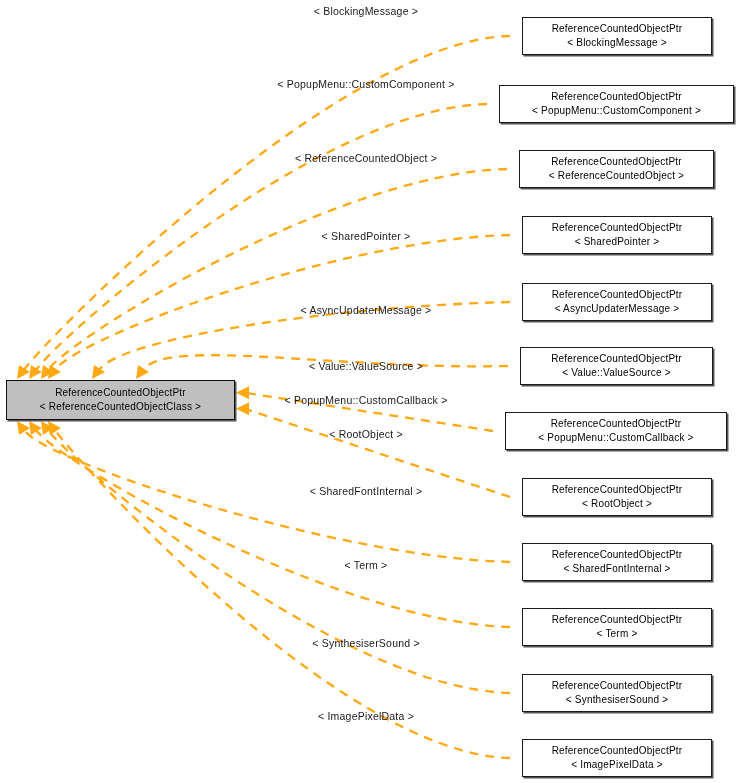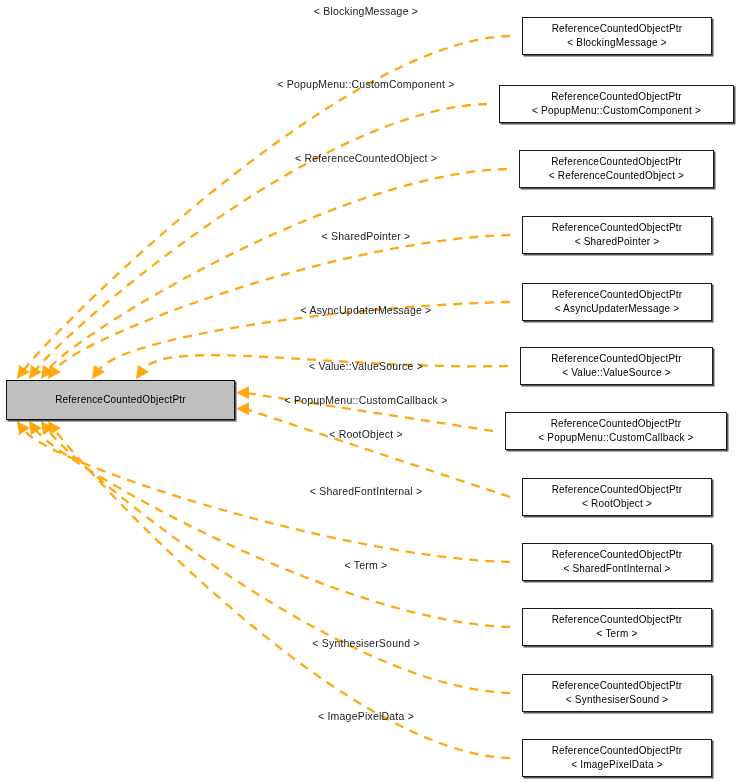--- a/index.html
+++ b/index.html
@@ -93,20 +93,21 @@
         <polygon points="236,408.8 249,402.3 249,415.3" fill="#ffa812"></polygon>
         <polygon points="17,421 19,435 30,428" fill="#ffa812"></polygon>
         <polygon points="29,421 31,435 42,428" fill="#ffa812"></polygon>
         <polygon points="41,421 43,435 54,428" fill="#ffa812"></polygon>
         <polygon points="48,421 50,435 61,428" fill="#ffa812"></polygon>
       </g>
   </svg>
 
   <div class="node central" id="central-node" style="left: 6px; top: 380px; width: 229px; height: 40px; background: rgb(191, 191, 191);">
     <span class="node-line1">ReferenceCountedObjectPtr</span>
+    <span class="node-line2">&lt; ReferenceCountedObjectClass &gt;</span>
   </div>
 
   <div id="nodes-host">
       <div class="node" style="left: 522px; top: 17px; width: 190px; height: 38px;">
         <span class="node-line1">ReferenceCountedObjectPtr</span>
         <span class="node-line2">&lt; BlockingMessage &gt;</span>
       </div>
       <div class="node" style="left: 499px; top: 85px; width: 235px; height: 38px;">
         <span class="node-line1">ReferenceCountedObjectPtr</span>
         <span class="node-line2">&lt; PopupMenu::CustomComponent &gt;</span>

